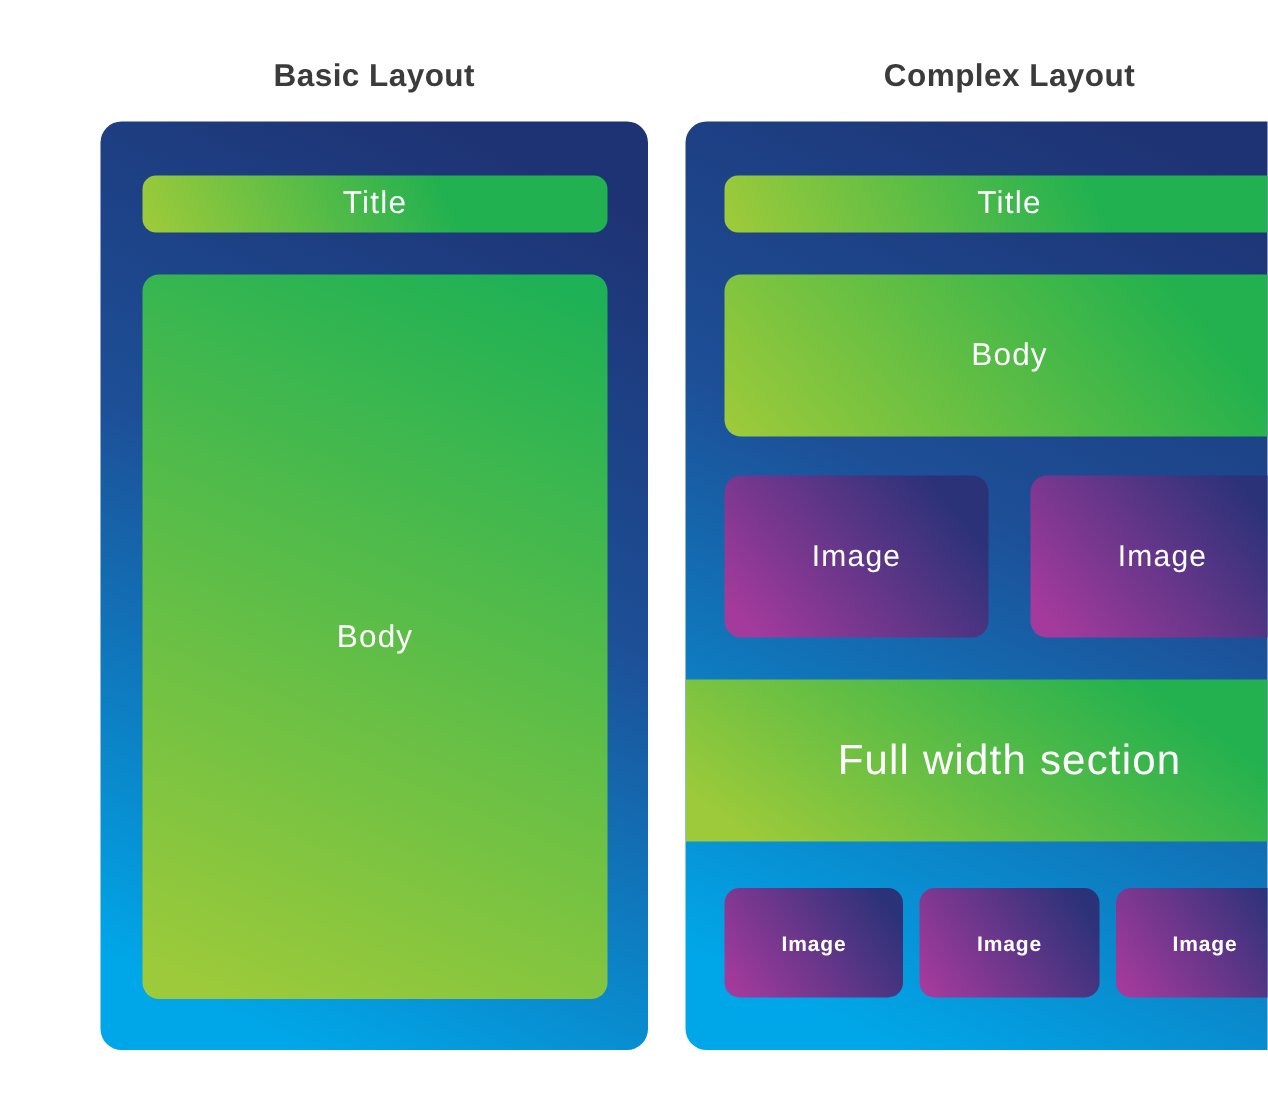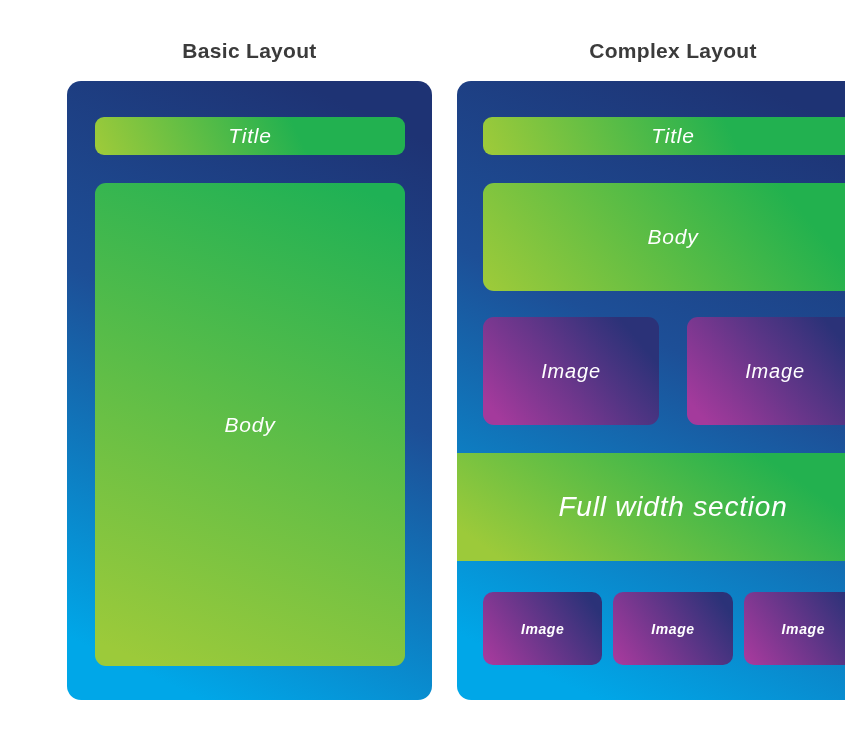--- a/index.html
+++ b/index.html
@@ -41,21 +41,20 @@
     padding: 36px 26px 35px 26px;
     overflow: hidden;
   }
   .panel.basic { padding-left: 28px; padding-right: 27px; }
 
   .block {
     display: flex;
     align-items: center;
     justify-content: center;
     color: #ffffff;
-    font-style: italic;
   }
 
   .green-bar {
     height: 38px;
     border-radius: 9px;
     background: linear-gradient(65deg, #9cca3a 2%, #22b150 65%);
     font-size: 21px;
     letter-spacing: 0.8px;
   }
 

